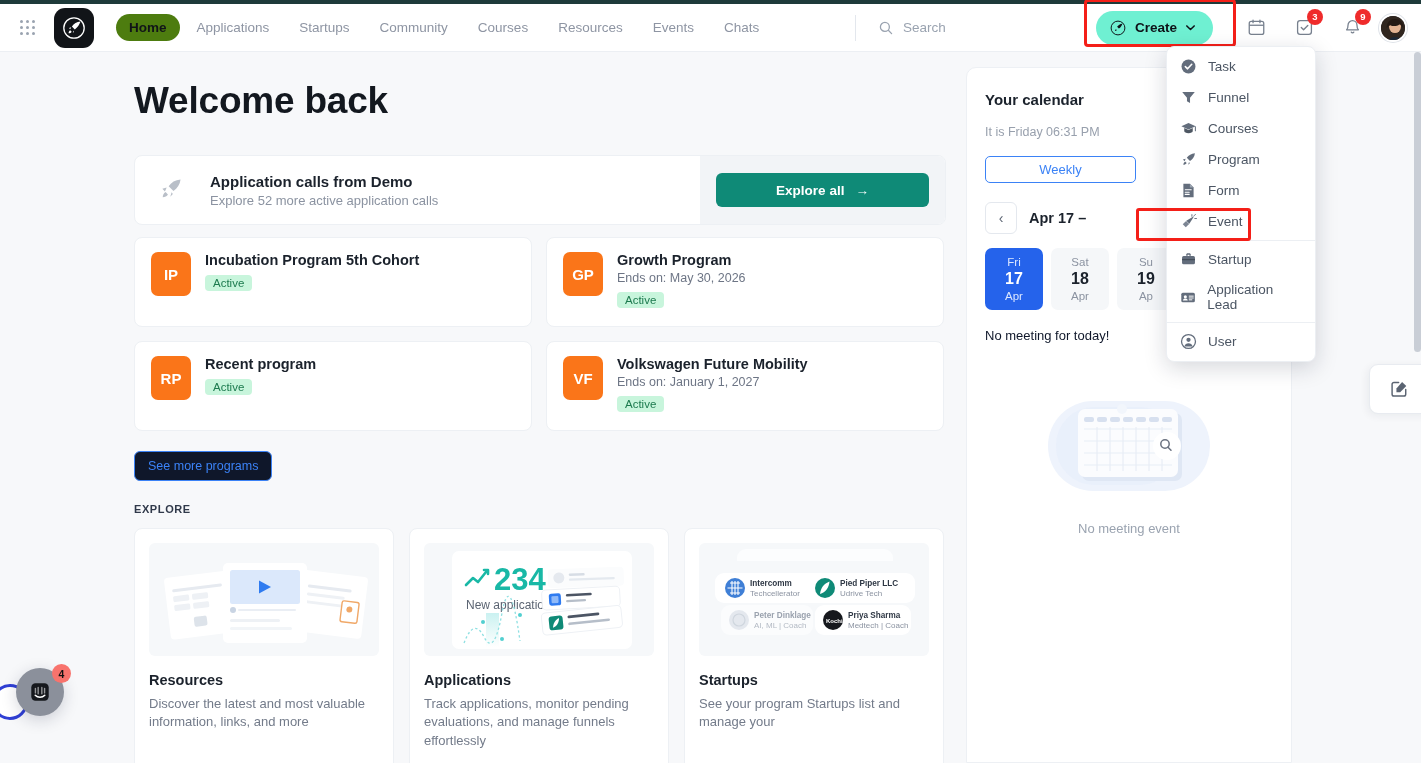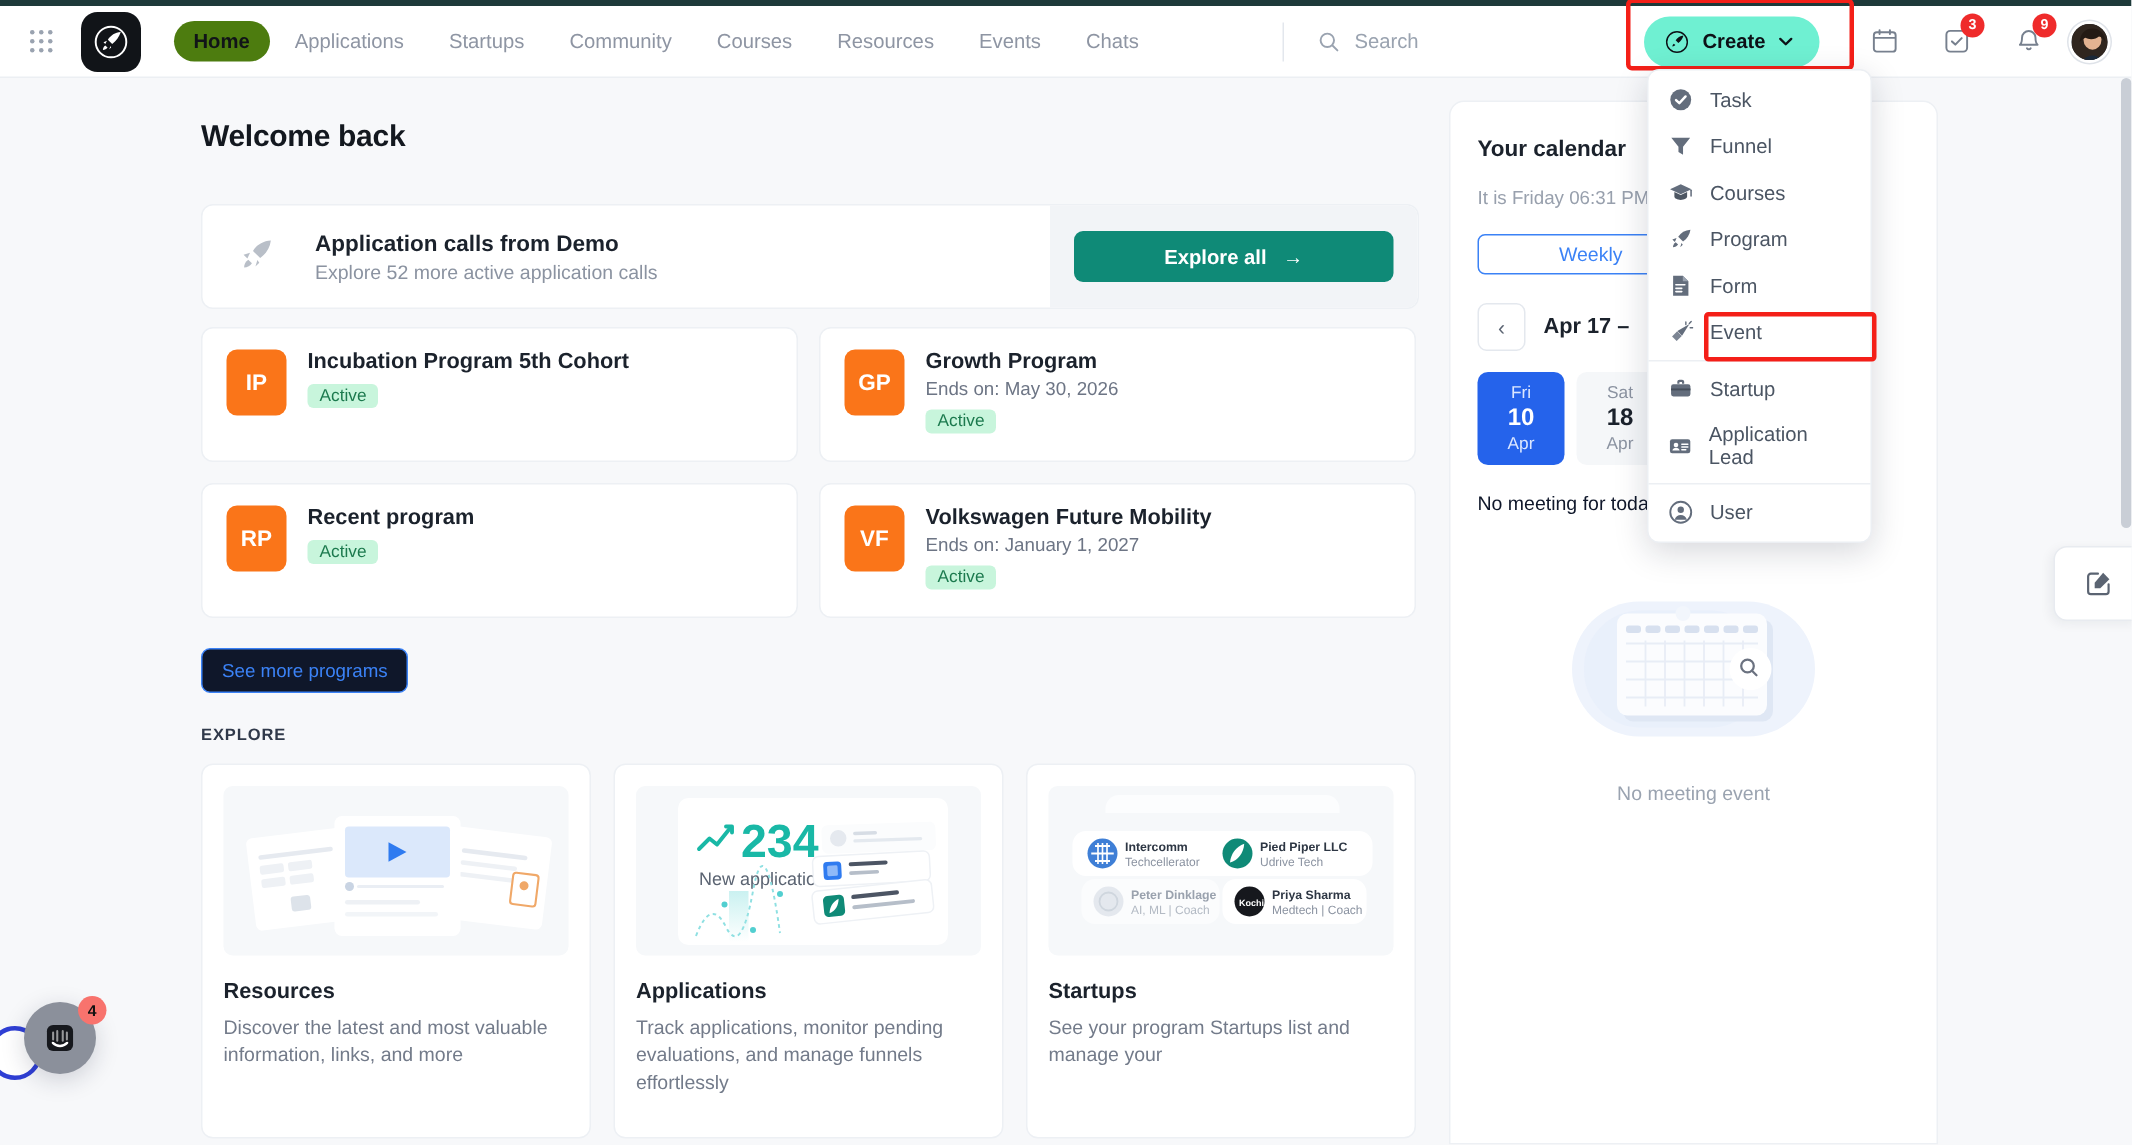--- a/index.html
+++ b/index.html
@@ -62,38 +62,38 @@
     display:flex; align-items:center; justify-content:center; padding:0 3px;
   }
   .avatar {
     width:28px; height:28px; border-radius:50%; margin-left:10px; margin-right:14px;
     border:2px solid #fff; box-shadow:0 0 0 1px #dfe3e9; overflow:hidden; cursor:pointer;
     background:#2a2f3a; position:relative; flex:none;
   }
 
   
   .dropdown {
-    position:absolute; top:46px; left:1098px; width:150px;
+    position:absolute; top:46px; left:1166px; width:150px;
     background:#fff; border-radius:8px; box-shadow:0 6px 22px rgba(15,25,45,.17);
     border:1px solid #eceff3; padding:4px 0; z-index:40;
   }
   .dd-item {
     display:flex; align-items:center; gap:11px; padding:7px 13px;
     font-size:13.5px; color:#4b5563; cursor:pointer; position:relative;
   }
   .dd-sep { height:1px; background:#eceff3; margin:3px 0; }
   .event-hl {
     position:absolute; left:1136px; top:208px; width:115px; height:33px;
     border:3px solid #f41f18; border-radius:3px; pointer-events:none; z-index:45;
   }
 
   
   .main { position:absolute; top:52px; left:0; width:966px; height:711px;
     padding:28px 0 0 134px; overflow:hidden; }
-  h1.welcome { font-size:20px; font-weight:700; letter-spacing:-.2px; color:#13181f; }
+  h1.welcome { font-size:37px; font-weight:700; letter-spacing:-.2px; color:#13181f; }
 
   .callbox {
     margin-top:33px; width:812px; height:70px; background:#fff; border:1px solid #edf0f4;
     border-radius:8px; display:flex; align-items:center; overflow:hidden;
   }
   .callbox .left { flex:1; display:flex; align-items:center; gap:25px; padding-left:22px; }
   .call-title { font-size:15px; font-weight:700; color:#1b222c; }
   .call-sub { font-size:13px; color:#8b93a1; margin-top:3px; }
   .callbox .right { width:245px; height:70px; background:#f2f4f7; display:flex;
     align-items:center; justify-content:center; }
@@ -538,21 +538,21 @@
     <button class="weekly-btn">Weekly</button>
 
     <div class="cal-nav">
       <div class="nav-arrow">‹</div>
       <div class="cal-range">Apr 17 –</div>
     </div>
 
     <div class="days">
       <div class="day sel">
         <div class="dw">Fri</div>
-        <div class="dn">10</div>
+        <div class="dn">17</div>
         <div class="dm">Apr</div>
       </div>
       <div class="day">
         <div class="dw">Sat</div>
         <div class="dn">18</div>
         <div class="dm">Apr</div>
       </div>
       <div class="day">
         <div class="dw">Su</div>
         <div class="dn">19</div>

